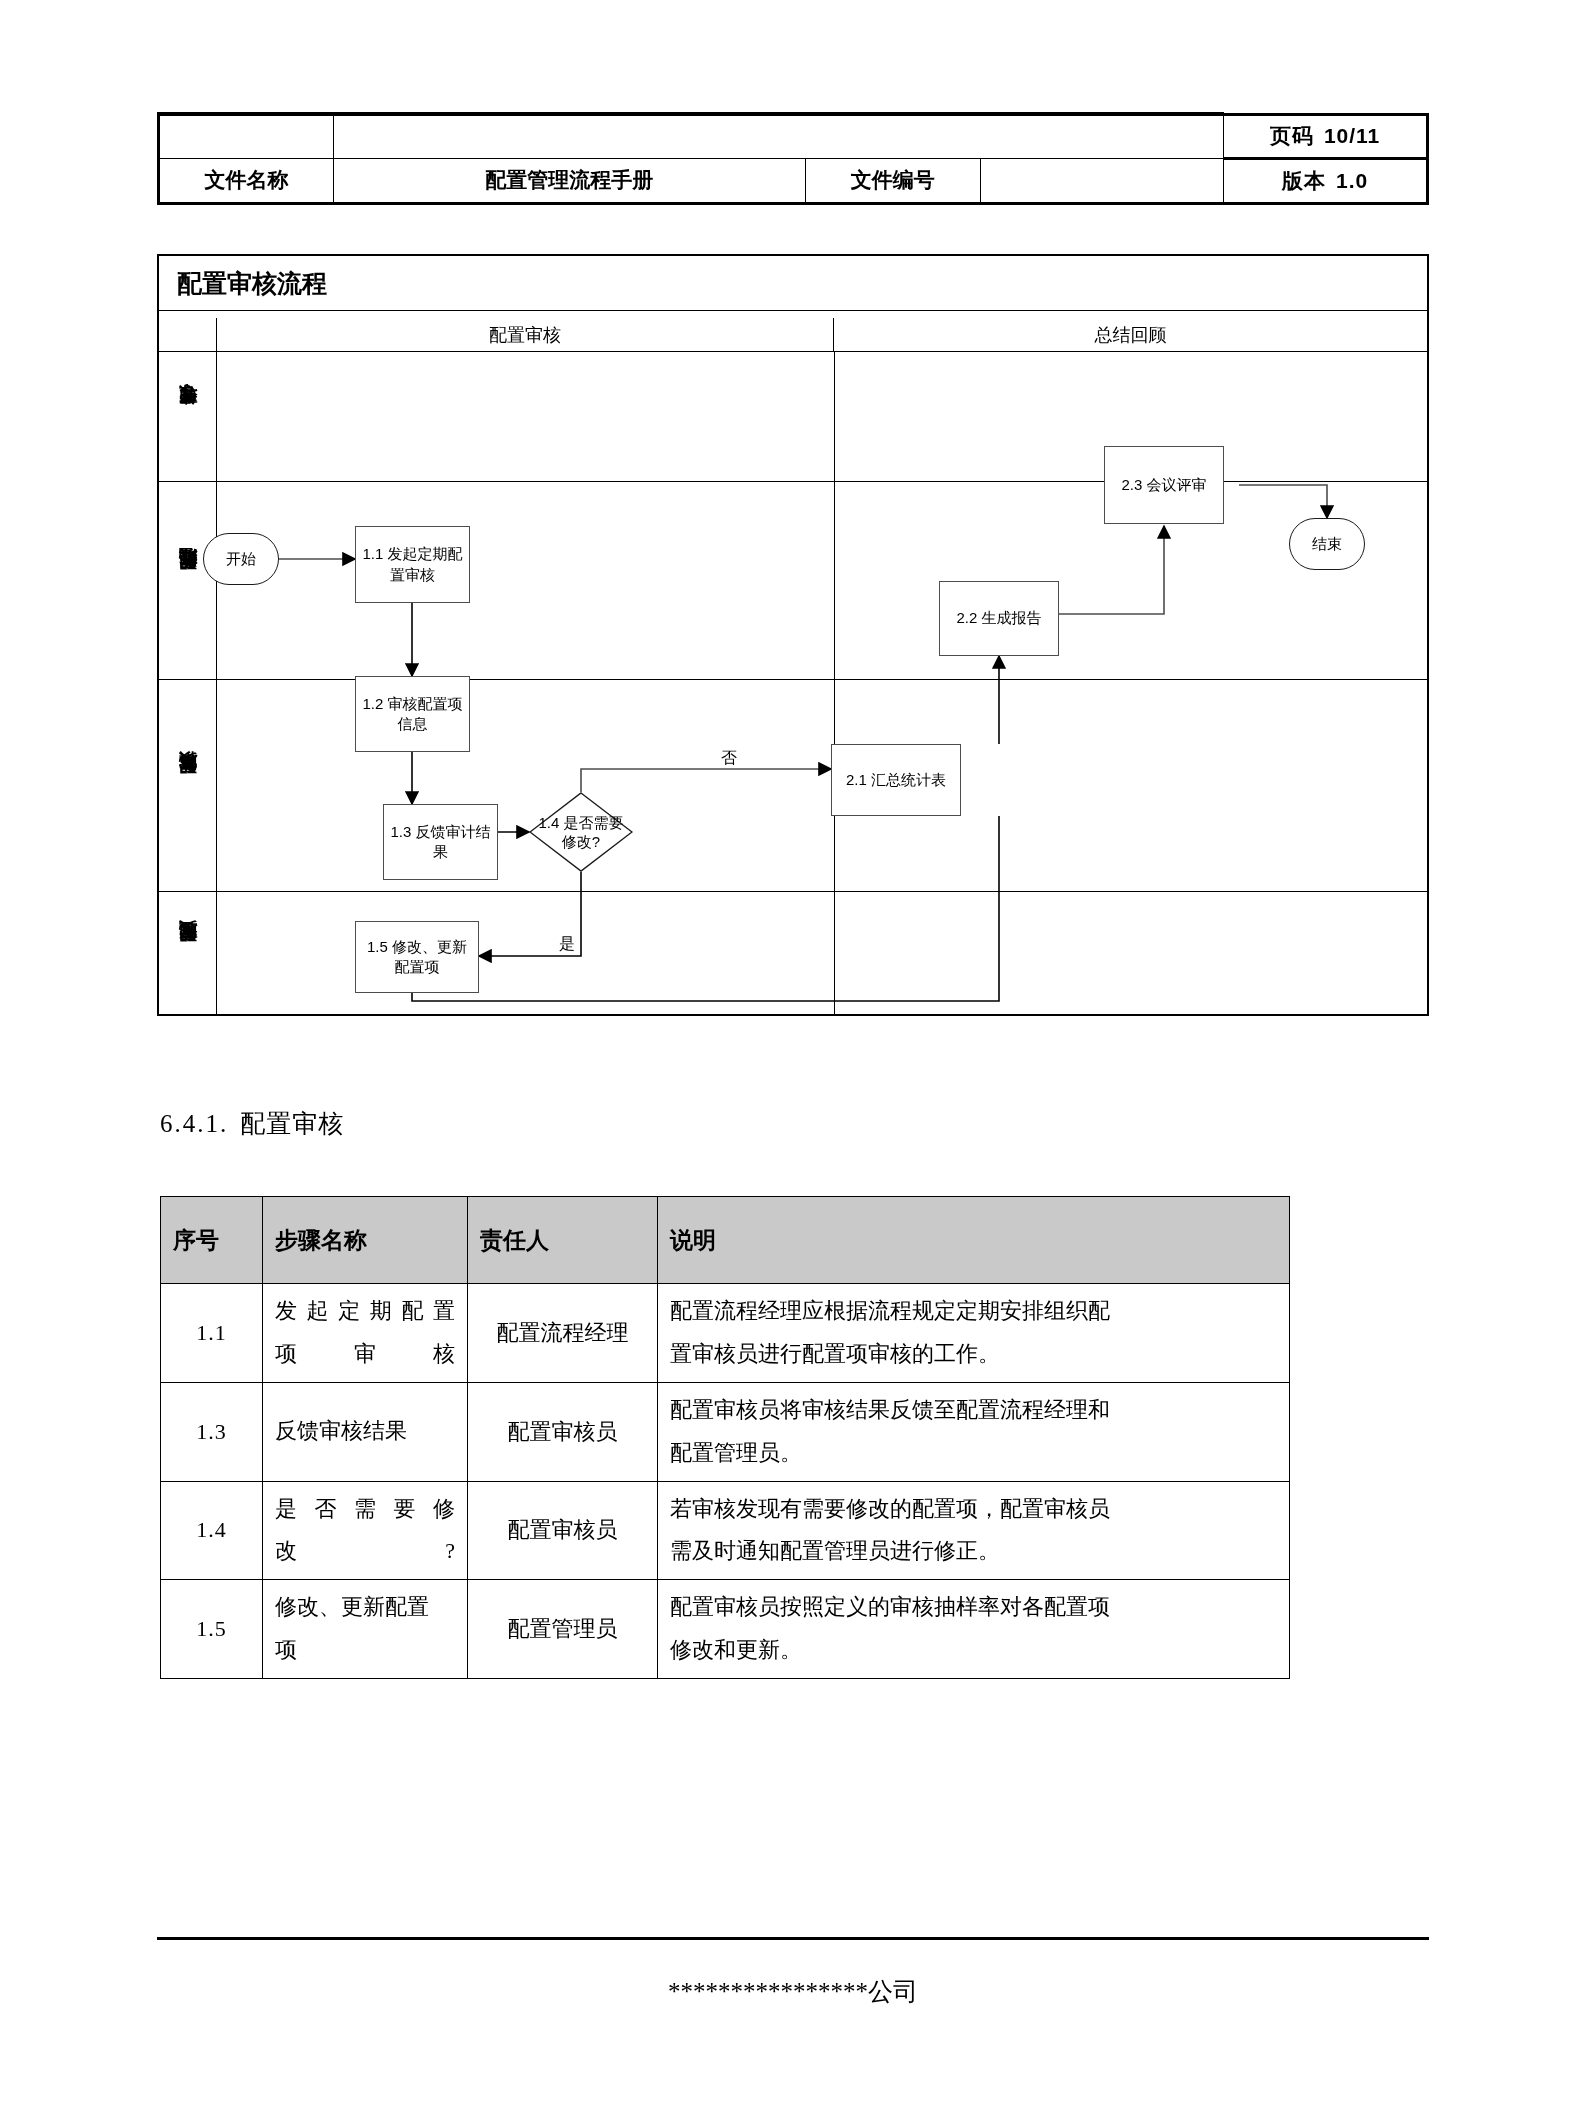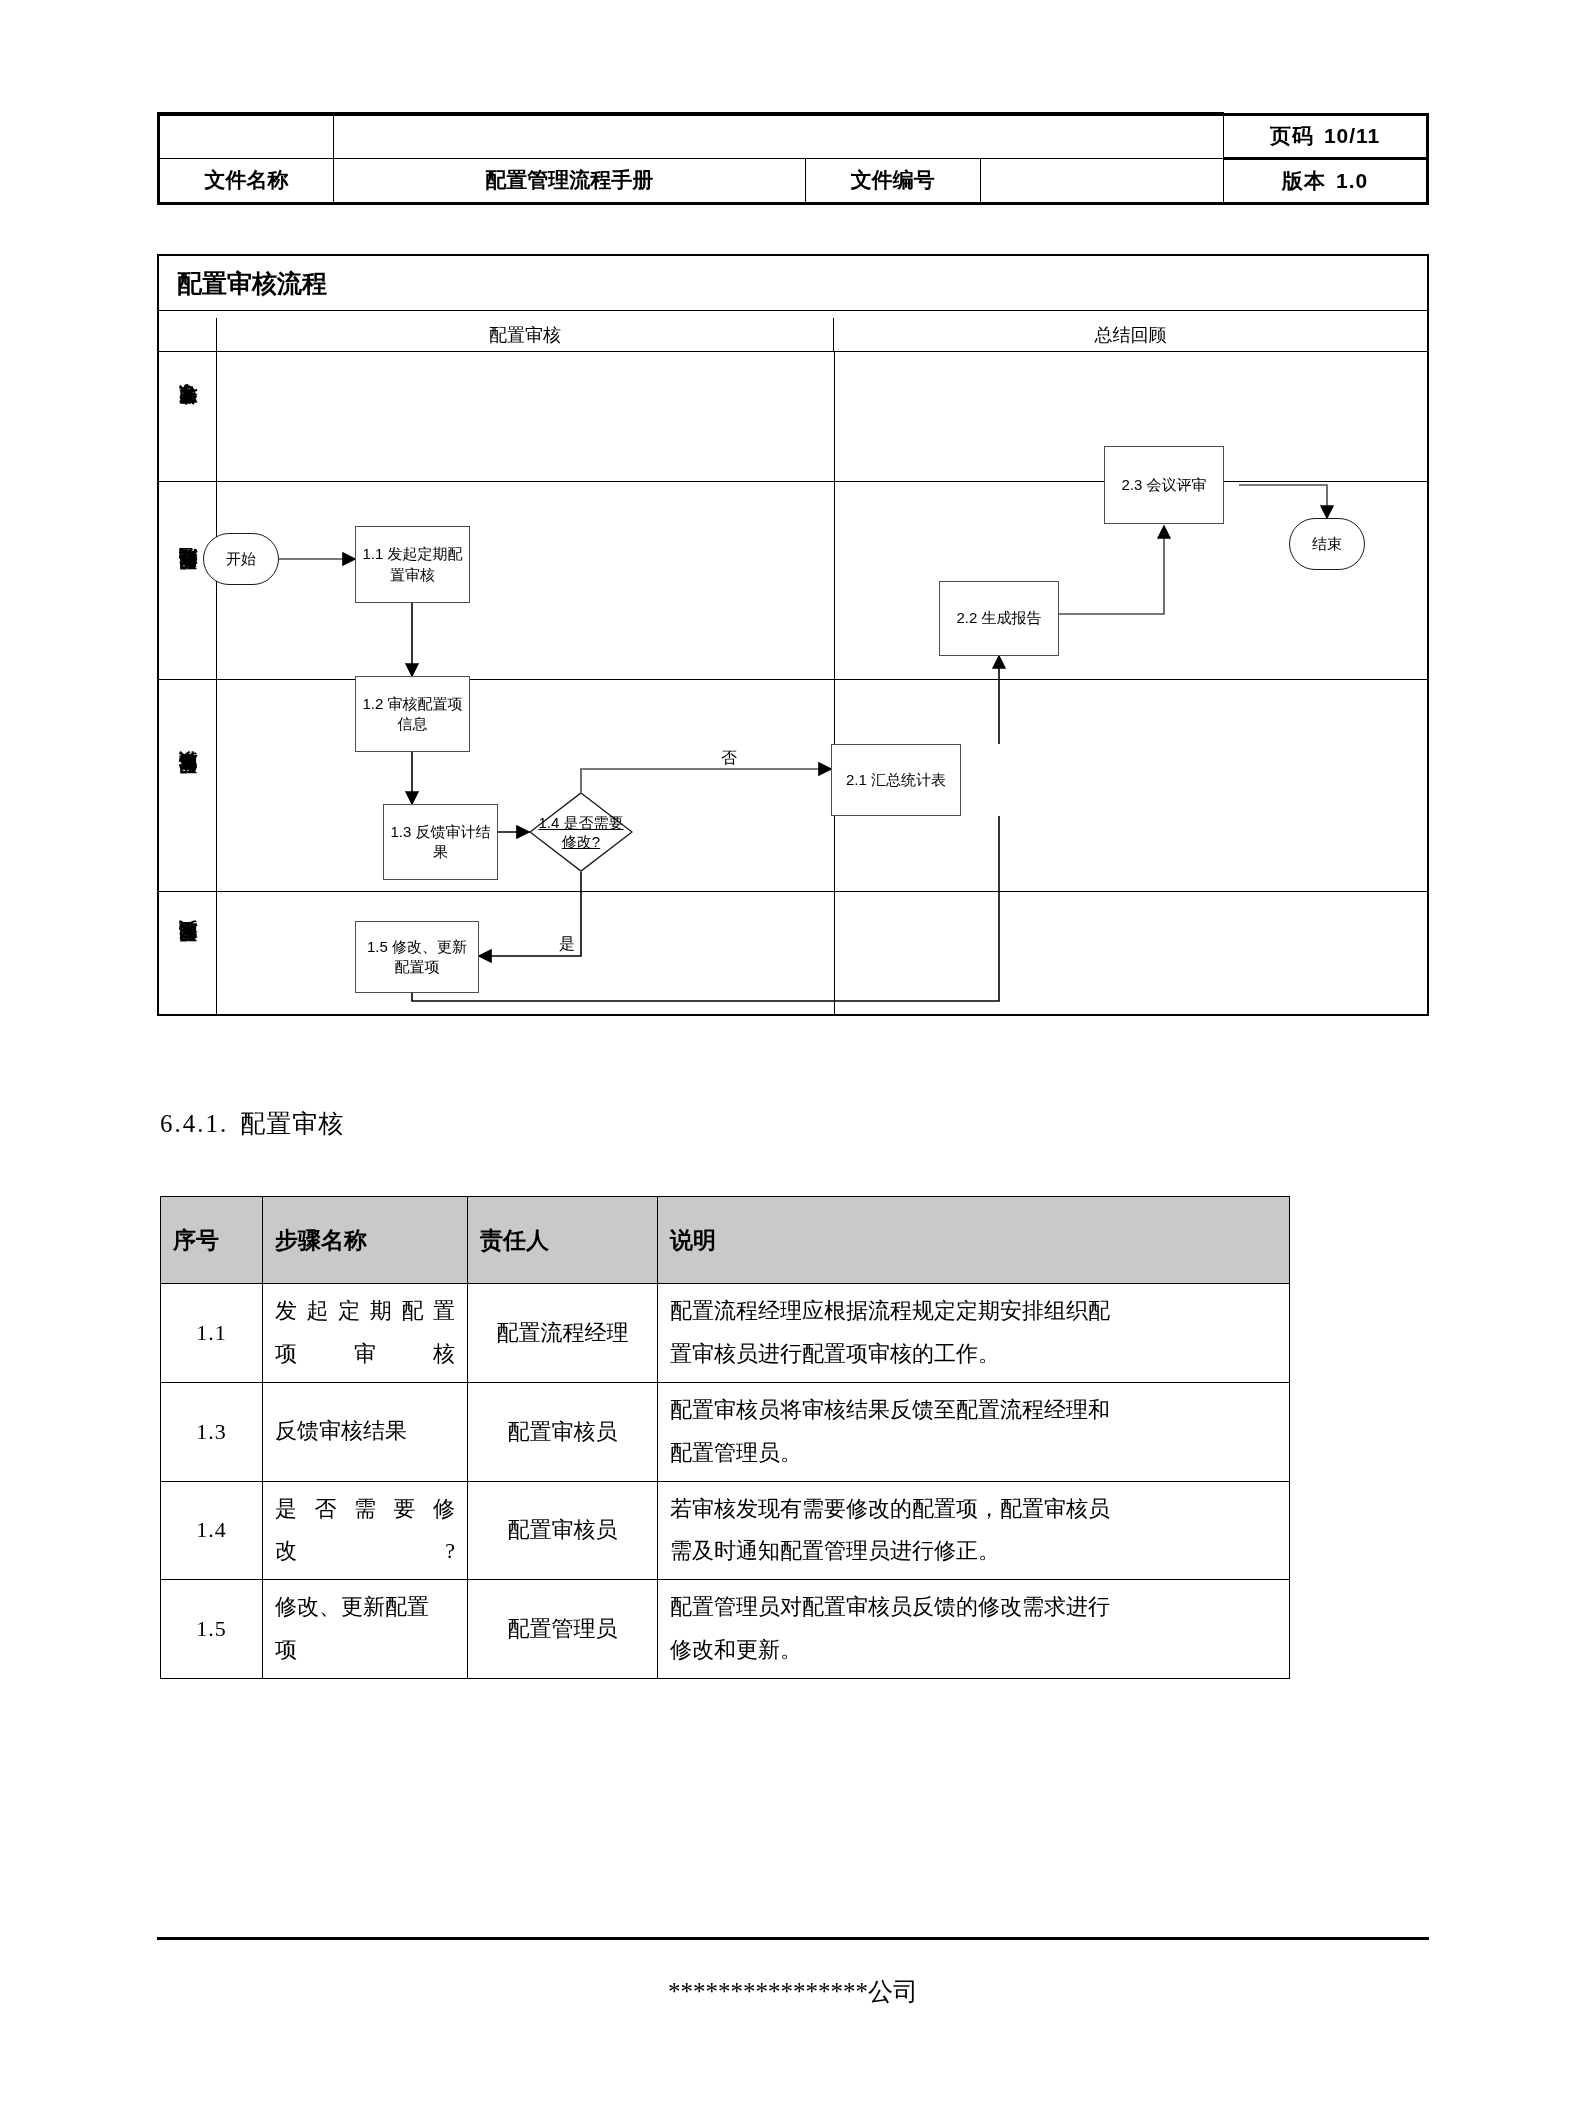--- a/index.html
+++ b/index.html
@@ -204,21 +204,20 @@
     width: 100%;
     height: 100%;
   }
   .dec-text {
     position: relative;
     z-index: 2;
     font-family: "Liberation Sans", "DejaVu Sans", sans-serif;
     font-size: 15px;
     line-height: 1.3;
     text-align: center;
-    text-decoration: underline;
   }
   .edge-label {
     position: absolute;
     font-family: "Liberation Sans", "DejaVu Sans", sans-serif;
     font-size: 16px;
     background: transparent;
     color: #000;
   }
 
   
@@ -487,21 +486,21 @@
         <tr>
           <td class="c-no">1.4</td>
           <td class="c-step"><span>是否需要修</span><br><span>改?</span></td>
           <td class="c-resp">配置审核员</td>
           <td class="c-desc"><span>若审核发现有需要修改的配置项，配置审核员</span><br><span>需及时通知配置管理员进行修正。</span></td>
         </tr>
         <tr>
           <td class="c-no">1.5</td>
           <td class="c-step nojust"><span>修改、更新配置</span><br><span>项</span></td>
           <td class="c-resp">配置管理员</td>
-          <td class="c-desc"><span>配置管理员对配置审核员反馈的修改需求进行</span><br><span>修改和更新。</span></td>
+          <td class="c-desc"><span>配置审核员按照定义的审核抽样率对各配置项</span><br><span>修改和更新。</span></td>
         </tr>
       </tbody>
     </table>
   </div>
 
   <div class="foot-rule"></div>
   <div class="footer">****************公司</div>
 
 </div>
 

